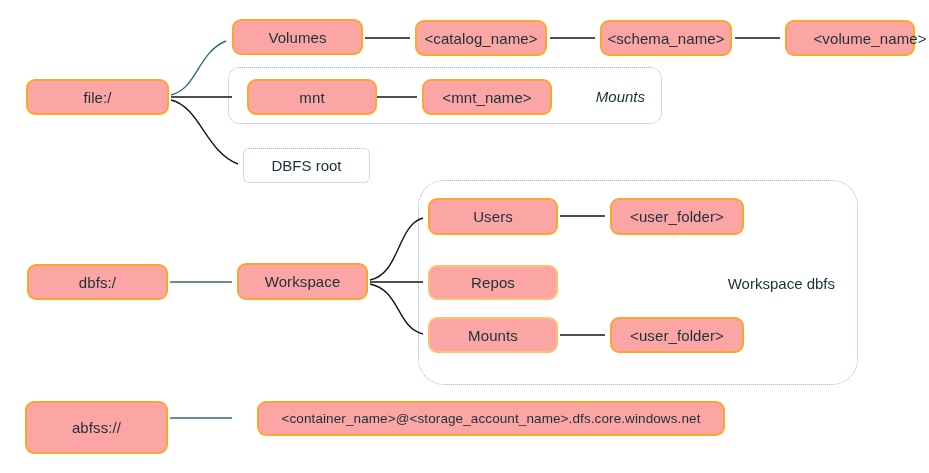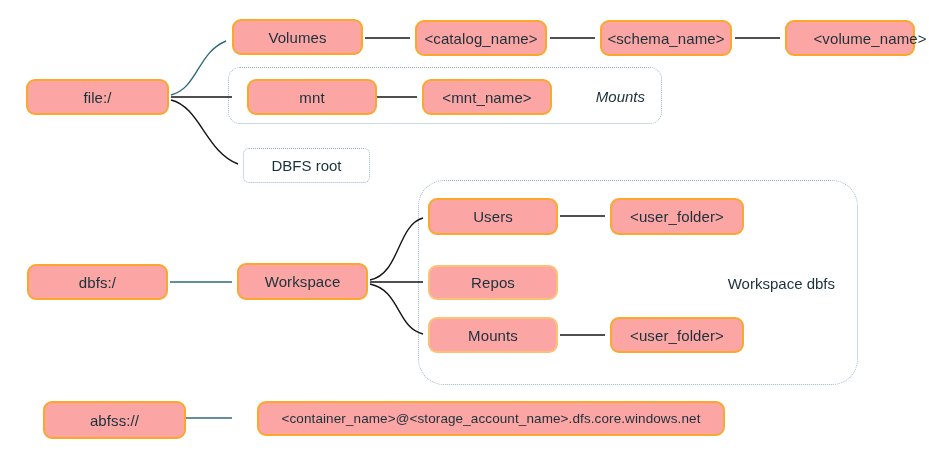--- a/index.html
+++ b/index.html
@@ -114,16 +114,16 @@
   <div class="node" style="left:785px; top:20px;  width:130px; height:36px;padding-left:40px;">&lt;volume_name&gt;</div>
   <div class="node" style="left:247px; top:79px;  width:130px; height:36px;">mnt</div>
   <div class="node" style="left:422px; top:79px;  width:130px; height:36px;">&lt;mnt_name&gt;</div>
   <div class="node" style="left:27px;  top:264px; width:141px; height:36px;">dbfs:/</div>
   <div class="node" style="left:237px; top:263px; width:131px; height:37px;">Workspace</div>
   <div class="node" style="left:428px; top:198px; width:130px; height:37px;">Users</div>
   <div class="node" style="left:610px; top:198px; width:134px; height:37px;">&lt;user_folder&gt;</div>
   <div class="node light" style="left:428px; top:265px; width:130px; height:35px;">Repos</div>
   <div class="node light" style="left:428px; top:317px; width:130px; height:36px;">Mounts</div>
   <div class="node" style="left:610px; top:317px; width:134px; height:36px;">&lt;user_folder&gt;</div>
-  <div class="node" style="left:43px;  top:401px; width:143px; height:38px;">abfss://</div>
+  <div class="node" style="left:25px;  top:401px; width:143px; height:53px;">abfss://</div>
   <div class="node small-text" style="left:237px; top:401px; width:468px; height:35px;">&lt;container_name&gt;@&lt;storage_account_name&gt;.dfs.core.windows.net</div>
 
 </div>
 
 </body></html>

